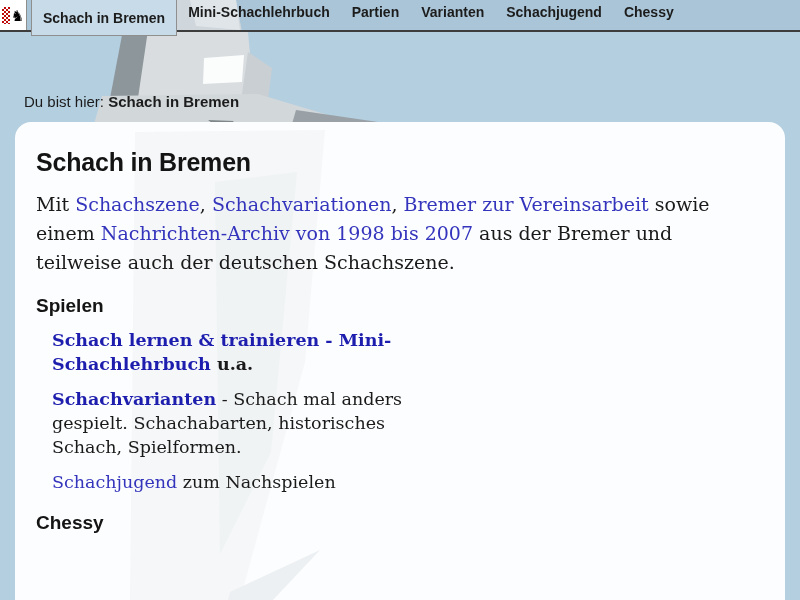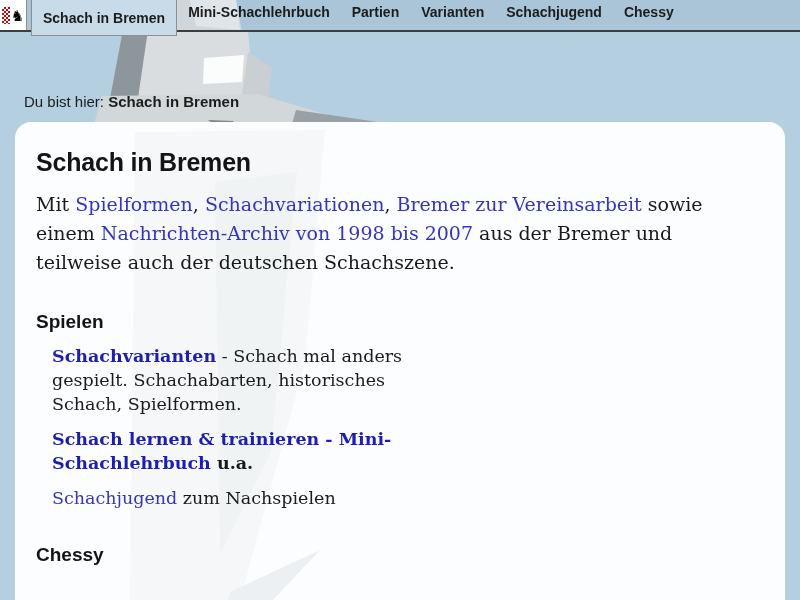--- a/index.html
+++ b/index.html
@@ -66,21 +66,21 @@
     font-size:25px;font-weight:bold;color:#141414;
     letter-spacing:-0.2px;
   }
   p.intro{
     margin:13px 0 0;
     font-family:"DejaVu Serif","Liberation Serif",serif;
     font-size:19px;line-height:29px;color:#1a1a1a;
     max-width:708px;
   }
   h2.section-heading{
-    margin:34px 0 0;
+    margin:18px 0 0;
     font-size:19px;font-weight:bold;color:#141414;
   }
   .items{margin-left:16px;}
   p.item{
     margin:11px 0 0;
     font-family:"DejaVu Serif","Liberation Serif",serif;
     font-size:17.5px;line-height:24px;color:#1a1a1a;
     max-width:372px;
   }
   a.lnk{color:#3434bd;text-decoration:none;cursor:pointer;}
@@ -122,24 +122,24 @@
 </div>
 
 <main class="card">
   <svg class="card-watermark" width="770" height="478" viewBox="0 0 770 478" aria-hidden="true">
     <polygon points="120,10 310,8 290,240 225,478 115,478" fill="#f5f7f8"></polygon>
     <polygon points="200,60 282,50 256,330 205,432" fill="#f0f3f4"></polygon>
     <polygon points="215,470 305,428 258,478 213,478" fill="#edf0f2"></polygon>
   </svg>
   <div class="card-content">
     <h1 class="page-title">Schach in Bremen</h1>
-    <p class="intro" id="intro"><span>Mit </span><a class="lnk" href="#">Spielformen</a><span>, </span><a class="lnk" href="#">Schachvariationen</a><span>, </span><a class="lnk" href="#">Bremer zur Vereinsarbeit</a><span> sowie einem </span><a class="lnk" href="#">Nachrichten-Archiv von 1998 bis 2007</a><span> aus der Bremer und teilweise auch der deutschen Schachszene.</span></p>
+    <p class="intro" id="intro"><span>Mit </span><a class="lnk" href="#">Schachszene</a><span>, </span><a class="lnk" href="#">Schachvariationen</a><span>, </span><a class="lnk" href="#">Bremer zur Vereinsarbeit</a><span> sowie einem </span><a class="lnk" href="#">Nachrichten-Archiv von 1998 bis 2007</a><span> aus der Bremer und teilweise auch der deutschen Schachszene.</span></p>
     <div id="sections">
         <h2 class="section-heading">Spielen</h2>
         <div class="items">
+          <p class="item"><a class="lnk bold" href="#">Schach lernen &amp; trainieren - Mini-Schachlehrbuch</a><span class="rest-bold"> u.a.</span></p>
           <p class="item"><a class="lnk bold" href="#">Schachvarianten</a><span class=""> - Schach mal anders gespielt. Schachabarten, historisches Schach, Spielformen.</span></p>
-          <p class="item"><a class="lnk bold" href="#">Schach lernen &amp; trainieren - Mini-Schachlehrbuch</a><span class="rest-bold"> u.a.</span></p>
           <p class="item"><a class="lnk" href="#">Schachjugend</a><span class=""> zum Nachspielen</span></p>
         </div>
         <h2 class="section-heading">Chessy</h2>
       </div>
   </div>
 </main>
 
 </body></html>

